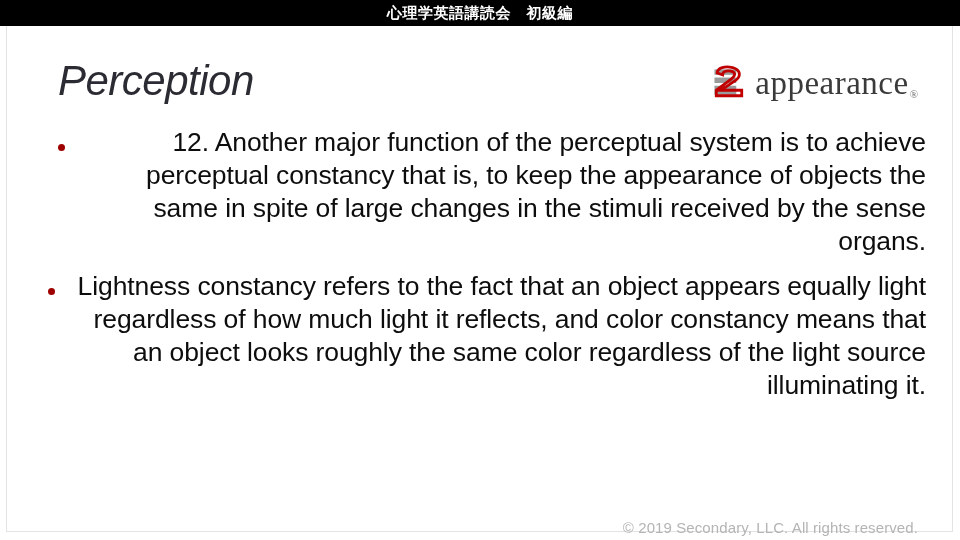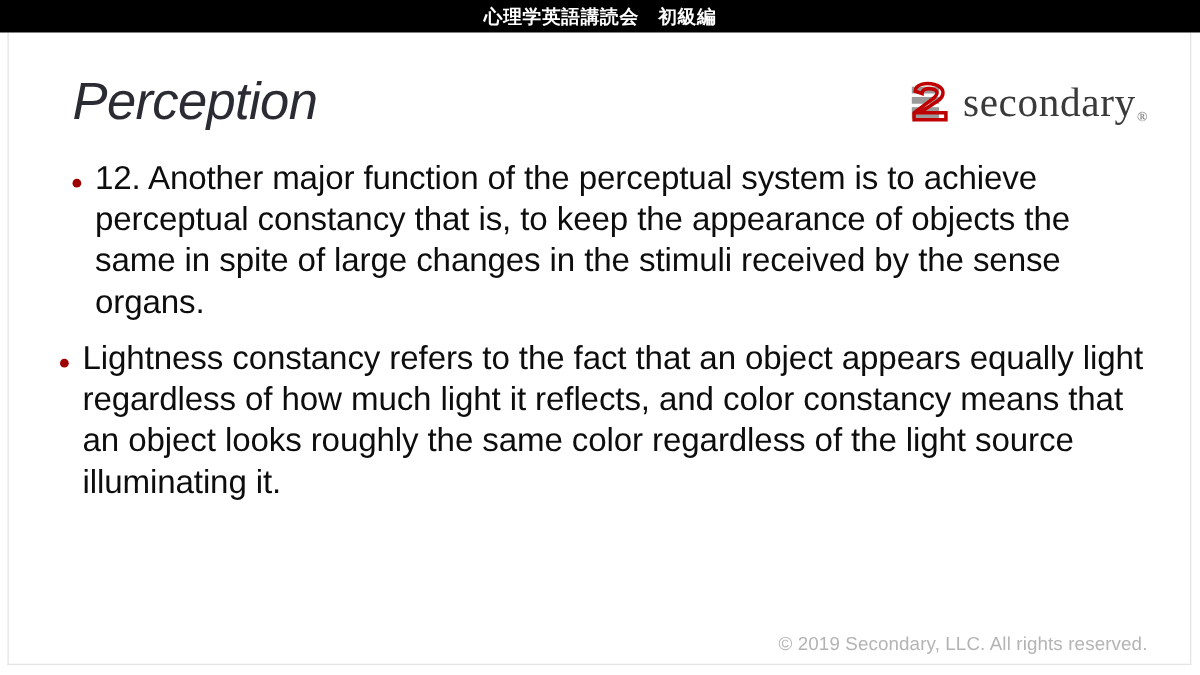--- a/index.html
+++ b/index.html
@@ -106,20 +106,21 @@
   #body {
     position: absolute;
     left: 46px;
     top: 126px;
     width: 880px;
   }
   .bullet-item {
     display: flex;
     align-items: flex-start;
     margin-bottom: 4px;
+    text-align: right;
   }
   .bullet-dot {
     flex: none;
     width: 16px;
     text-align: left;
     color: #9e0000;
     font-size: 30px;
     line-height: 33px;
     padding-top: 2px;
   }
@@ -143,21 +144,21 @@
   #bullet-1 .bullet-dot { margin-left: 12px; }
   #bullet-1 .bullet-text { padding-left: 2px; }
   #bullet-2 { margin-top: 12px; }
   #bullet-2 .bullet-dot { margin-left: 2px; }
   #bullet-2 .bullet-text { padding-left: 2px; }
 
   
   #footer-copyright {
     position: absolute;
     right: 42px;
-    bottom: 16px;
+    bottom: 4px;
     font-size: 15px;
     color: #b4b4b4;
     letter-spacing: 0.1px;
   }
 </style>
 </head>
 <body>
 
 <div id="slide">
 
@@ -171,21 +172,21 @@
 
   <div id="logo">
     <svg id="logo-mark" viewBox="0 0 44 40">
 
       <rect x="6" y="5" width="24" height="6" fill="#9a9a9a"></rect>
       <rect x="6" y="14" width="24" height="6" fill="#9a9a9a"></rect>
       <rect x="6" y="23" width="24" height="10" fill="#9a9a9a"></rect>
 
       <path d="M9 9 C9 3, 18 1, 26 3 C35 5.5, 36 13, 28 18 L13 28 L36 28 L36 34 L8 34 L8 28 L24 16 C30 11.5, 29 8, 24 7 C18.5 6, 15 7.5, 15 11 Z" fill="none" stroke="#c00000" stroke-width="3.1" stroke-linejoin="miter"></path>
     </svg>
-    <span id="logo-wordmark">secondary</span>
+    <span id="logo-wordmark">appearance</span>
     <span id="logo-reg">®</span>
   </div>
 
   <div id="body">
 
     <div class="bullet-item" id="bullet-1">
       <span class="bullet-dot"></span>
       <span class="bullet-text">12. Another major function of the perceptual system is to achieve perceptual constancy that is, to keep the appearance of objects the same in spite of large changes in the stimuli received by the sense organs.</span>
     </div>
 

